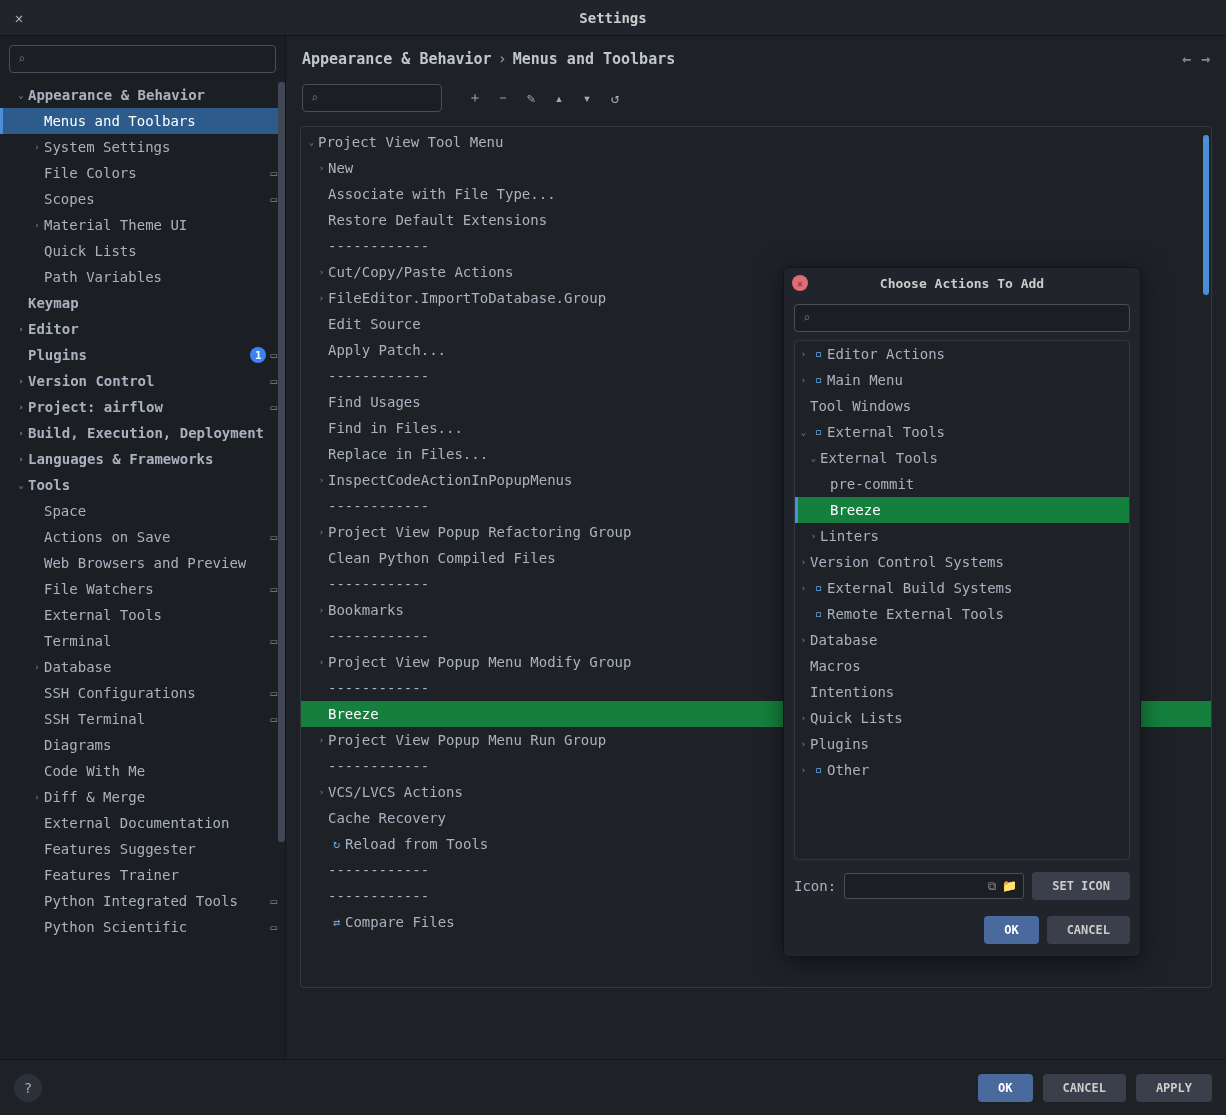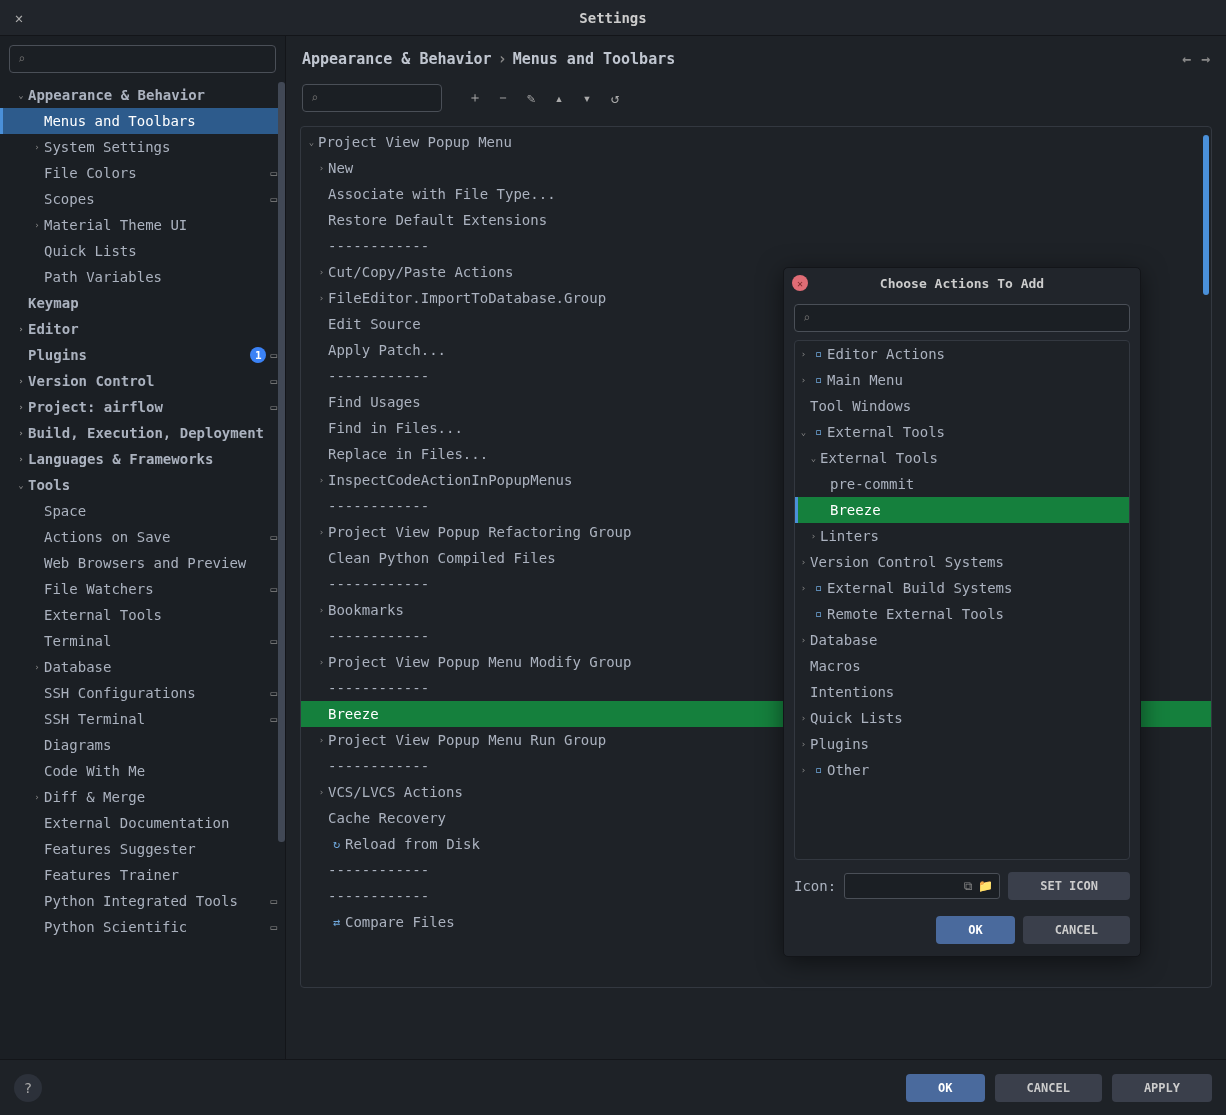--- a/index.html
+++ b/index.html
@@ -199,21 +199,21 @@
   width: 28px; height: 28px;
   border-radius: 50%;
   background: #2c313a;
   display: flex; align-items: center; justify-content: center;
   cursor: pointer;
   color: #aaa;
 }
 .footer-buttons { display: flex; gap: 10px; }
 .btn {
   height: 28px;
-  padding: 0 32px;
+  padding: 0 20px;
   border-radius: 4px;
   border: none;
   background: #3a3f4b;
   color: #ccc;
   font-family: inherit;
   font-weight: bold;
   font-size: 12px;
   cursor: pointer;
   text-align: right;
 }
@@ -512,21 +512,21 @@
       <div class="toolbar-btn">▴</div>
       <div class="toolbar-btn">▾</div>
       <div class="toolbar-btn">↺</div>
     </div>
 
     <div class="menu-tree">
       <div class="menu-tree-inner" id="menu-tree-inner">
           <div class="menu-item">
             <span class="pad" style="width:4px"></span>
             <span class="chev">⌄</span>
-            <span>Project View Popup Menu</span>
+            <span>Project View Tool Menu</span>
           </div>
           <div class="menu-item">
             <span class="pad" style="width:14px"></span>
             <span class="chev">›</span>
             <span>New</span>
           </div>
           <div class="menu-item">
             <span class="pad" style="width:14px"></span>
             <span class="chev"></span>
             <span>Associate with File Type...</span>
@@ -648,21 +648,21 @@
           </div>
           <div class="menu-item">
             <span class="pad" style="width:14px"></span>
             <span class="chev"></span>
             <span>Cache Recovery</span>
           </div>
           <div class="menu-item">
             <span class="pad" style="width:14px"></span>
             <span class="chev"></span>
             <span class="icon-slot small-icon">↻</span>
-            <span>Reload from Disk</span>
+            <span>Reload from Tools</span>
           </div>
           <div class="menu-item">
             <span class="pad" style="width:14px"></span>
             <span class="chev"></span>
             <span>------------</span>
           </div>
           <div class="menu-item">
             <span class="pad" style="width:14px"></span>
             <span class="chev"></span>
             <span>------------</span>

